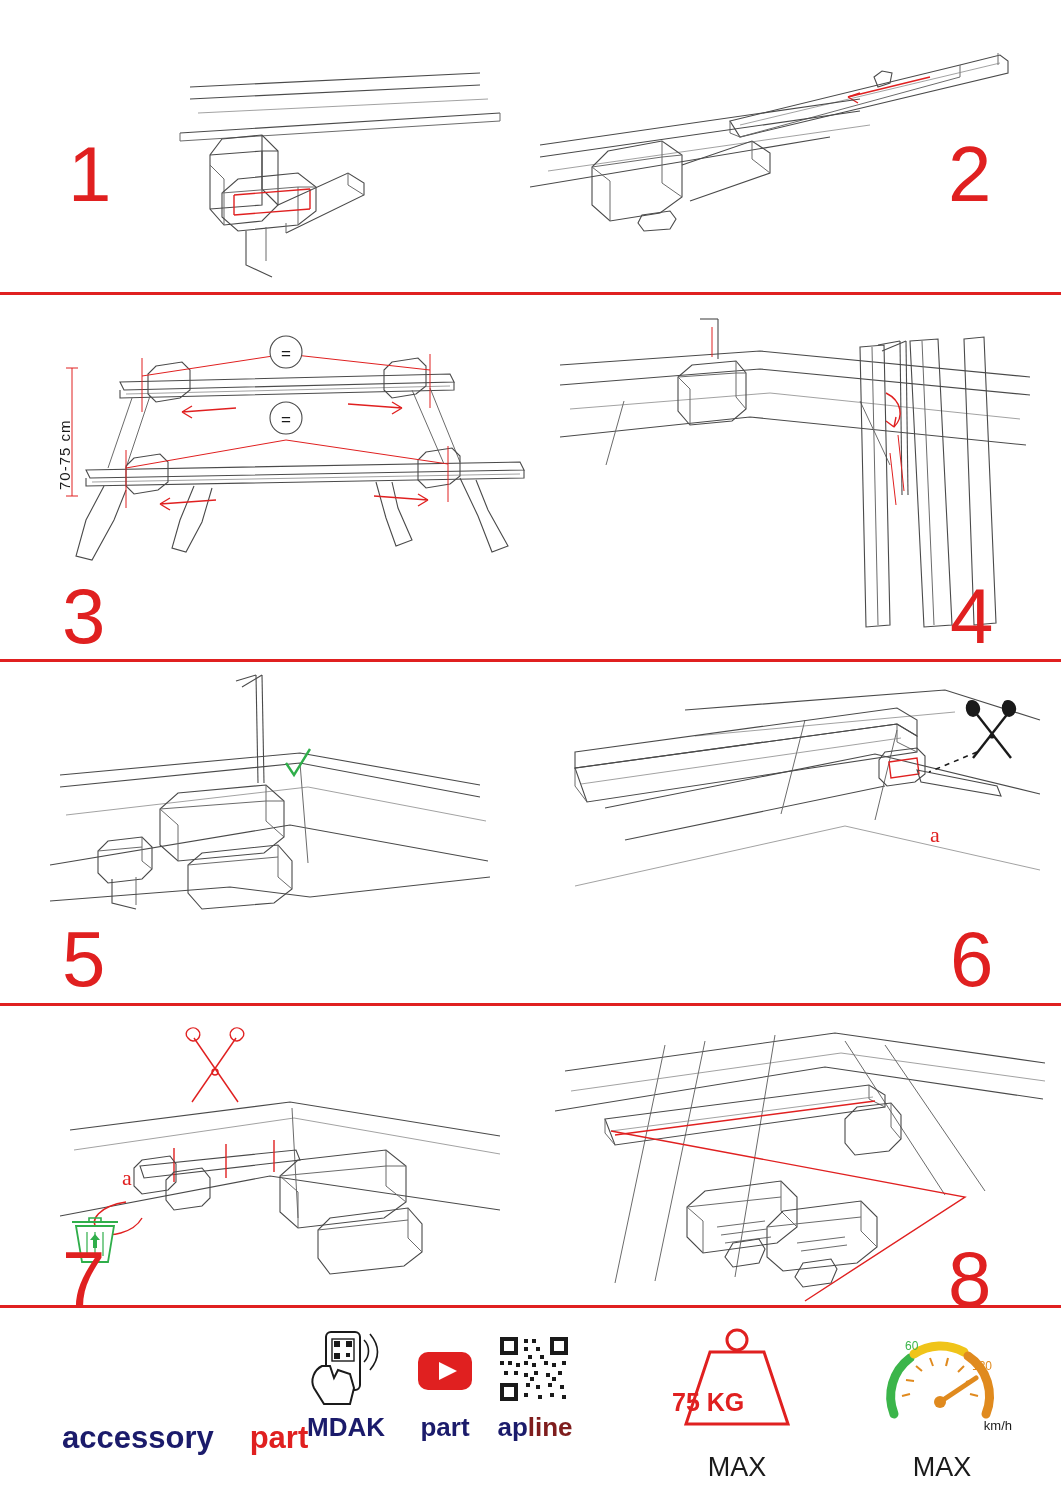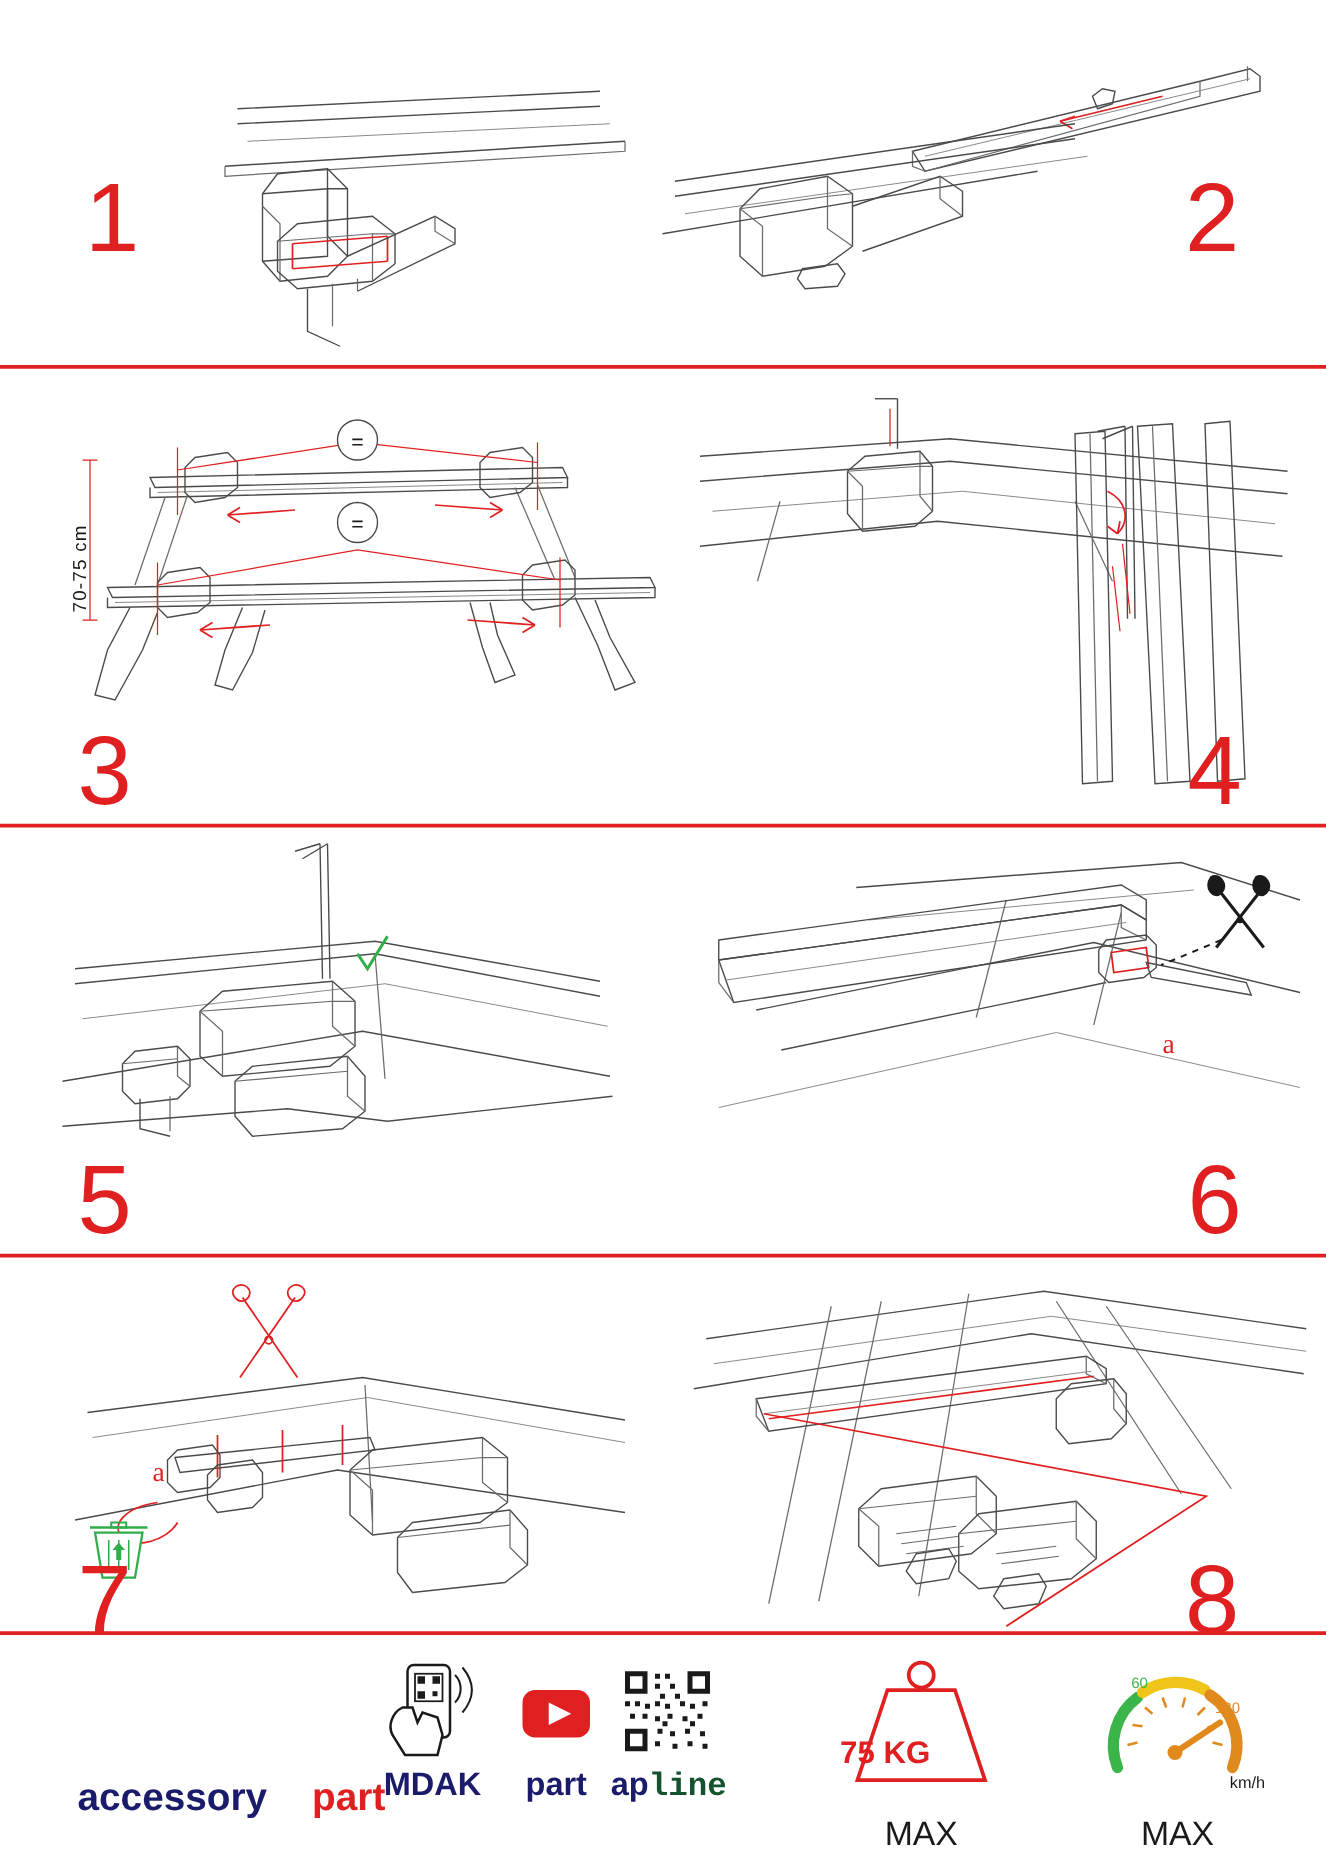--- a/index.html
+++ b/index.html
@@ -122,21 +122,21 @@
   }
   .fitem .cap {
     font-family: "Liberation Sans", sans-serif;
     font-size: 26px;
     font-weight: bold;
     margin-top: 6px;
   }
   .cap-mdak  { color: #1b1b6b; }
   .cap-ipqi  { color: #1b1b6b; }
   .cap-apline { color: #1b1b6b; }
-  .cap-apline .li { color: #14532d; font-family: Liberation Mono, monospace; }
+  .cap-apline .li { color: #7f1d1d; }
 
   .f-phone  { left: 300px; top: 22px;  width: 92px; }
   .f-yt     { left: 400px; top: 22px;  width: 90px; }
   .f-qr     { left: 480px; top: 22px;  width: 110px; }
 
   .weight {
     position: absolute;
     left: 672px;
     top: 18px;
     width: 130px;

